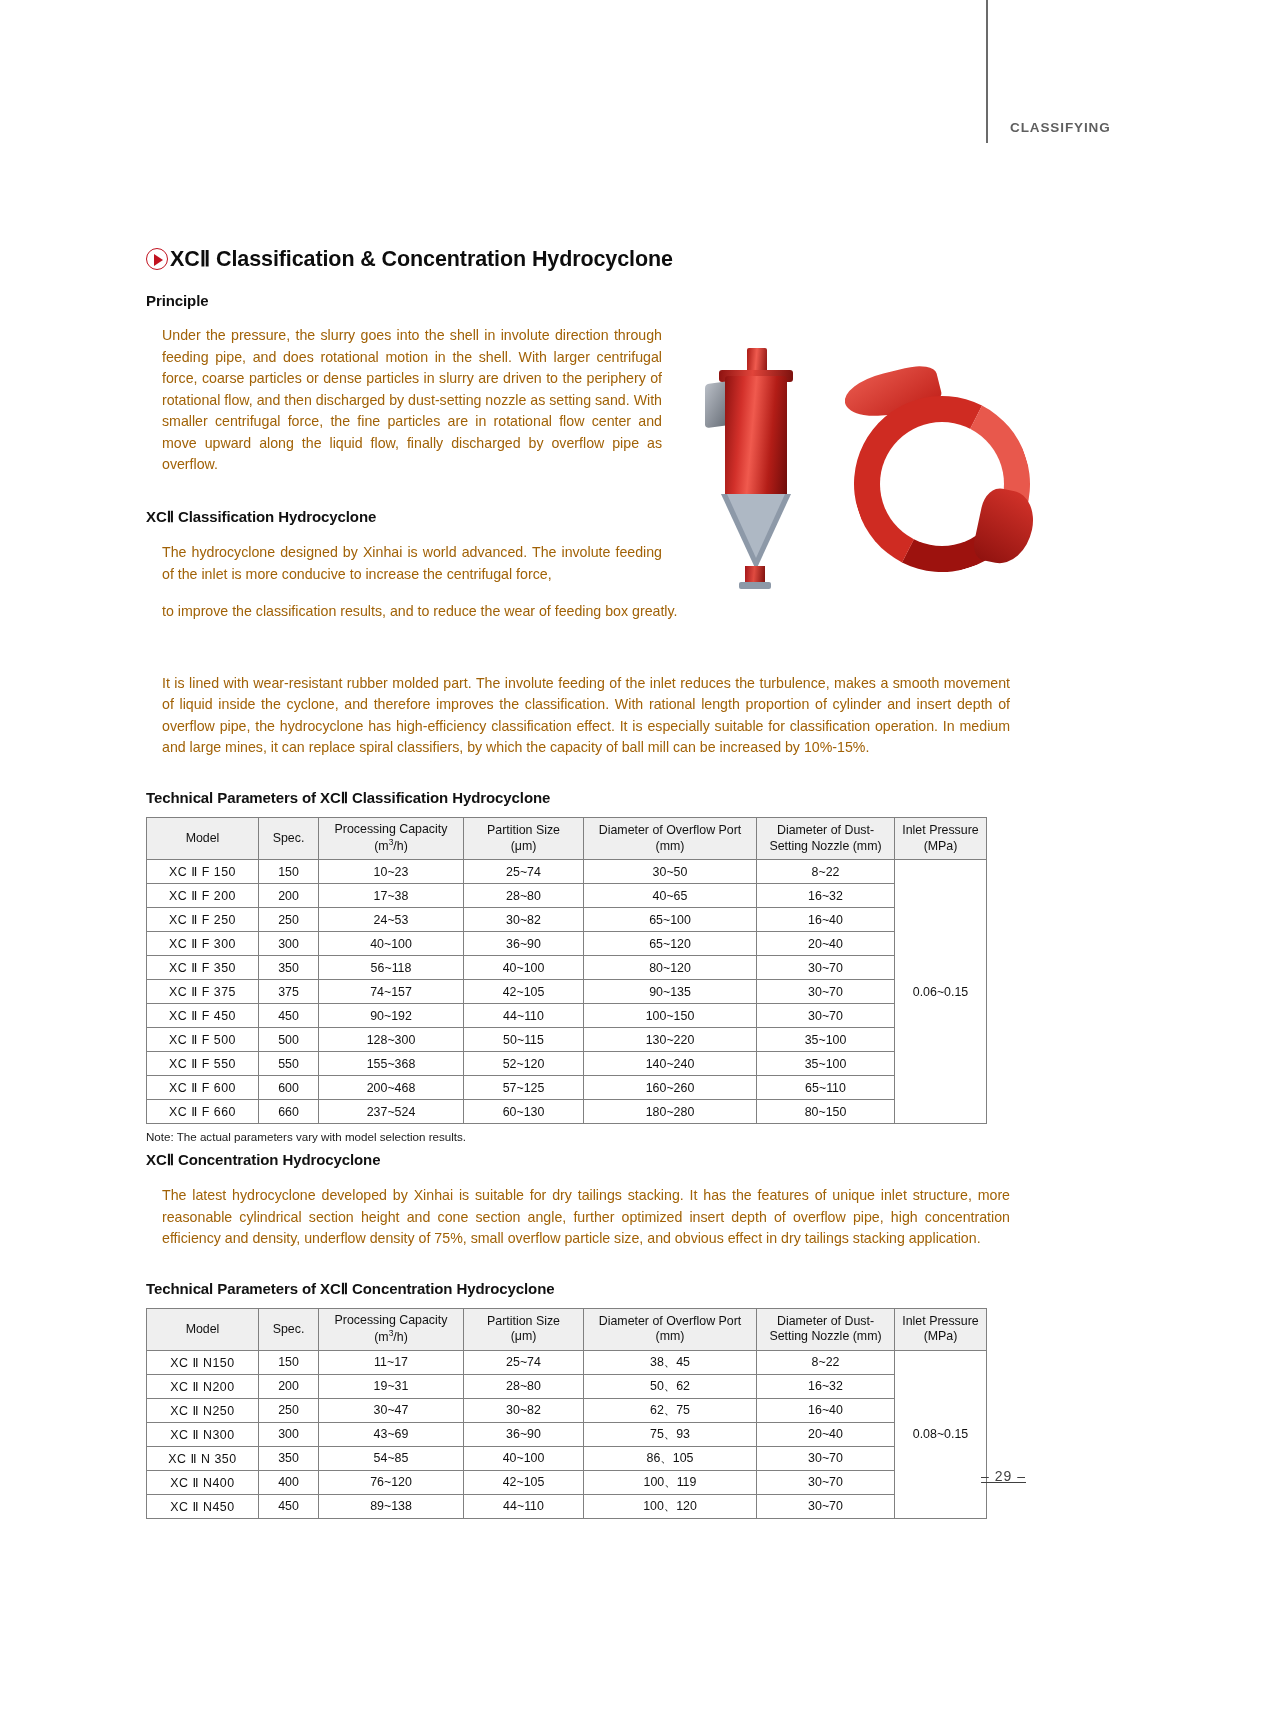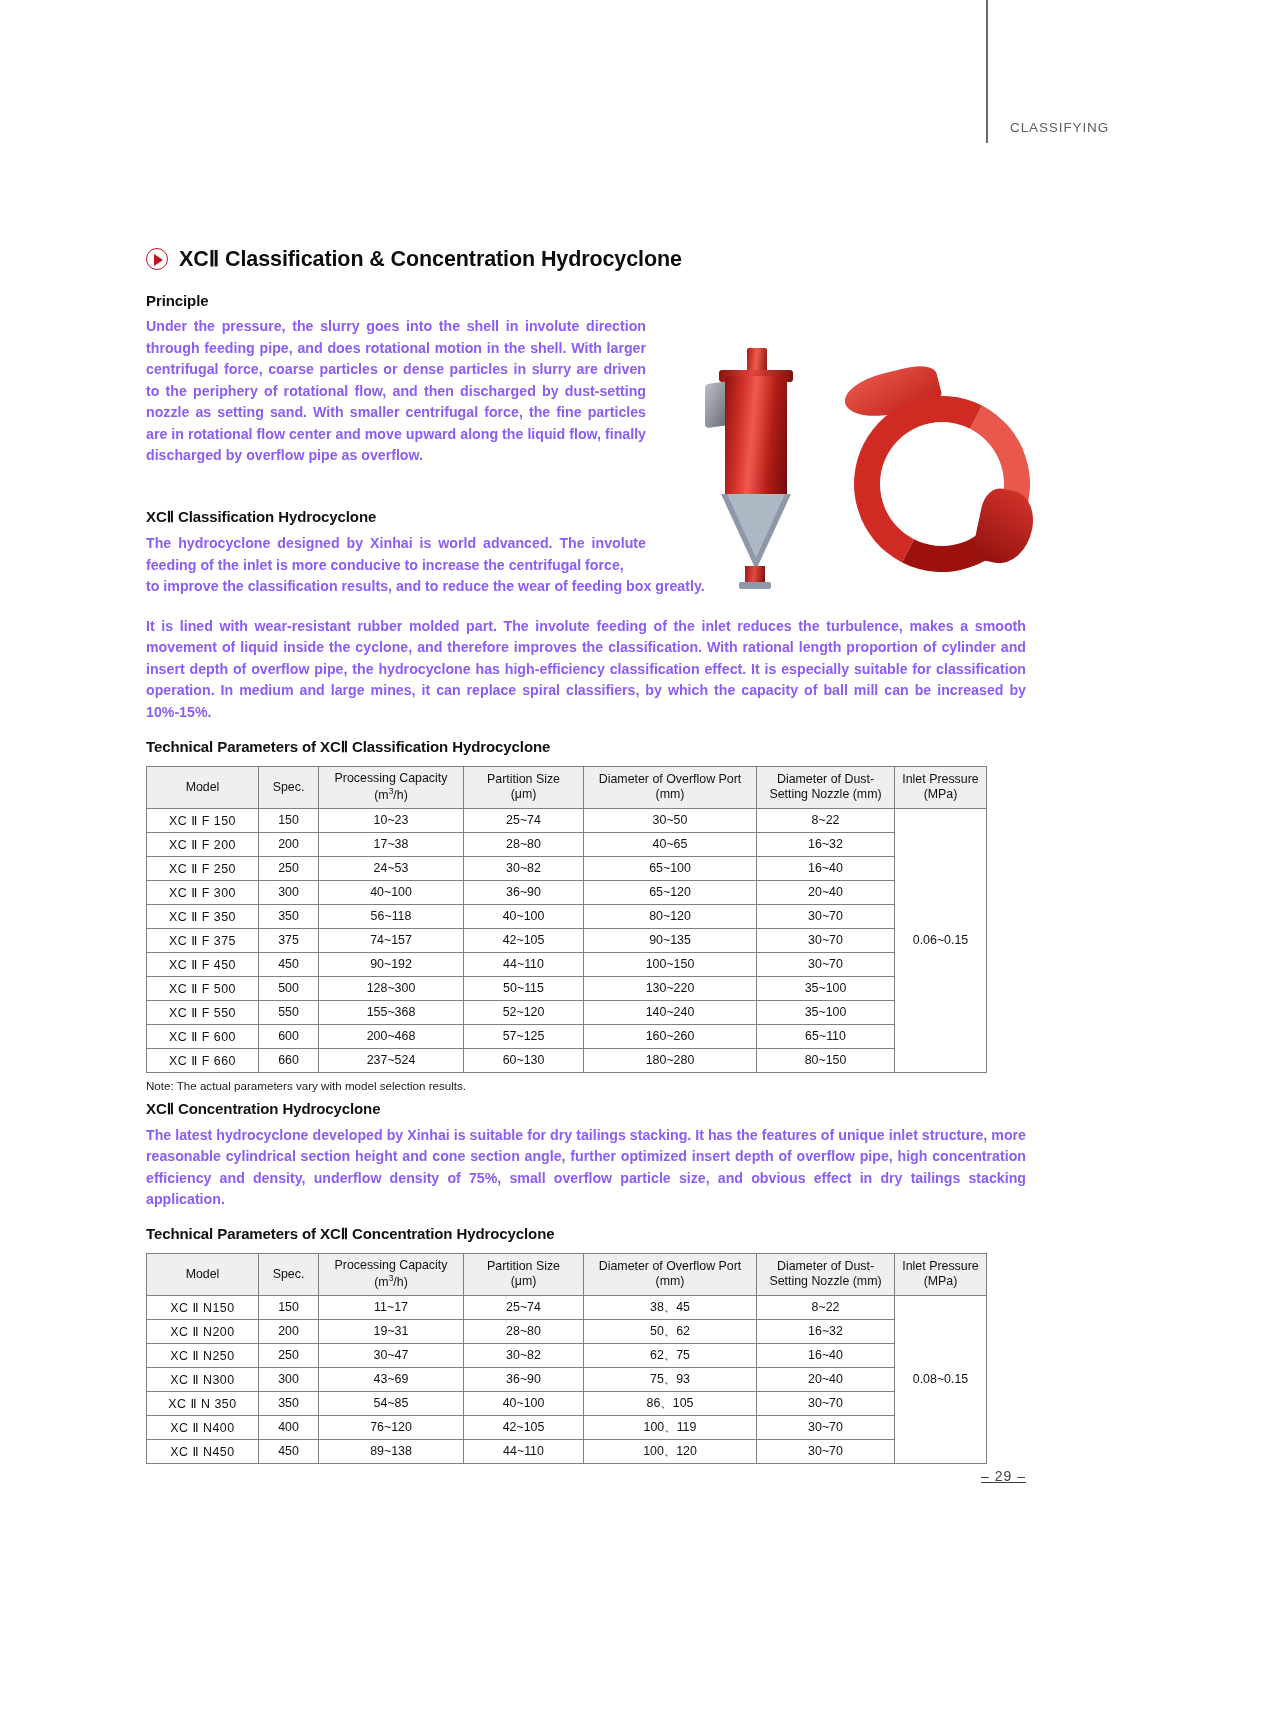--- a/index.html
+++ b/index.html
@@ -24,38 +24,38 @@
   .header-rule {
     position: absolute;
     left: 986px; top: 0;
     width: 2px; height: 143px;
     background: #6b6b6b;
   }
   .header-label {
     position: absolute;
     left: 1010px; top: 120px;
     font-size: 13.5px;
-    font-weight: normal;
+    font-weight: bold;
     letter-spacing: 0.9px;
     color: #5f5f5f;
     font-family: "Liberation Sans", sans-serif;
   }
 
   
   .content {
     position: absolute;
     left: 146px; top: 246px;
     width: 880px;
   }
 
   
   .title-row {
     display: flex;
     align-items: center;
-    gap: 11px;
+    gap: 2px;
     margin-bottom: 20px;
   }
   .arrow-bullet {
     width: 22px; height: 22px;
     flex: 0 0 22px;
     border: 1.6px solid #c1121f;
     border-radius: 50%;
     position: relative;
     display: block;
   }
@@ -80,24 +80,23 @@
     font-size: 15px;
     font-weight: bold;
     margin: 0 0 7px 0;
     color: #111;
     letter-spacing: -0.1px;
   }
 
   p.body {
     font-size: 14.2px;
     line-height: 1.52;
-    margin: 0;
-    color: #8b5cf6;
+    margin: 16px;
+    color: #a16207;
     text-align: justify;
-    font-weight: bold;
   }
   p.body.narrow { width: 500px; }
 
   .principle-block {
     position: relative;
     min-height: 216px;
   }
   .product-photo {
     position: absolute;
     right: -10px; top: 78px;

